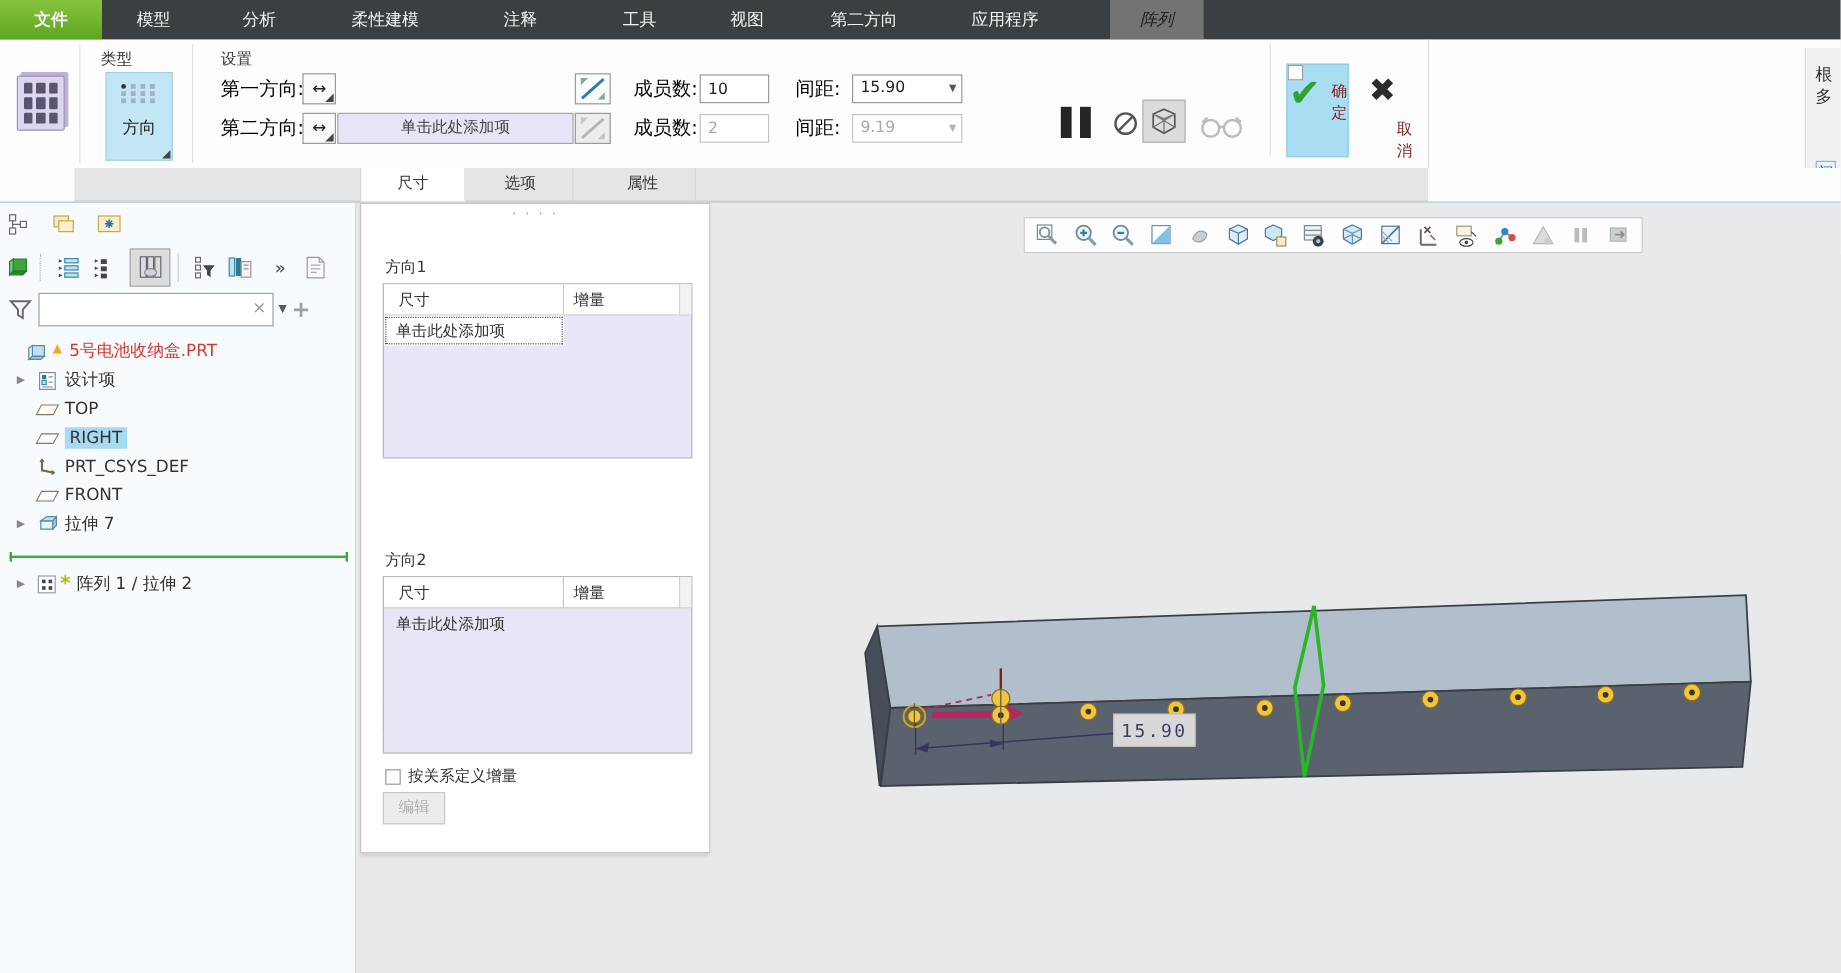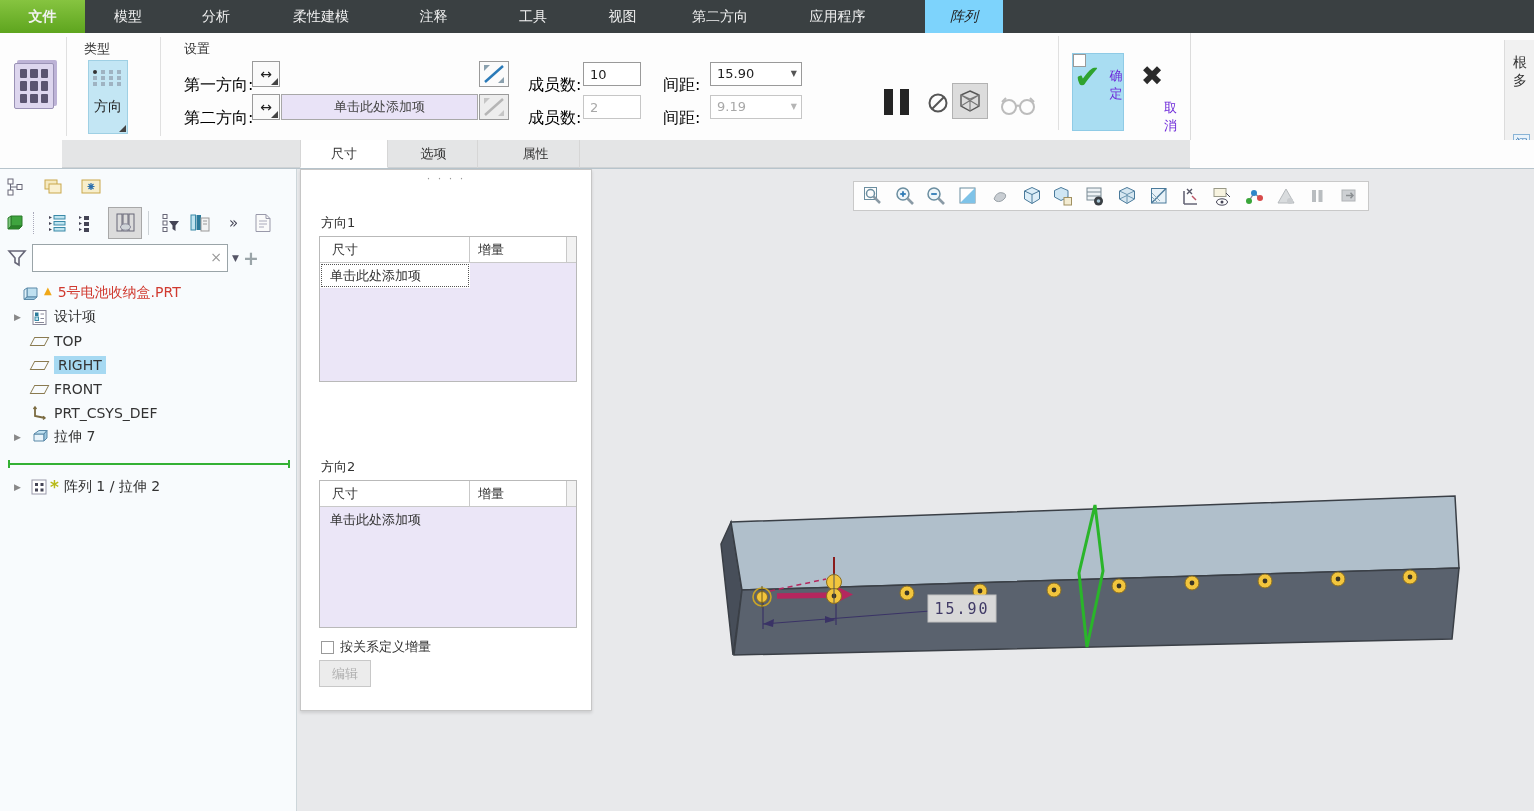--- a/index.html
+++ b/index.html
@@ -3,54 +3,54 @@
 <meta charset="utf-8">
 <style>
   * { margin:0; padding:0; box-sizing:border-box; }
   html,body { font-family:"DejaVu Sans","Liberation Sans",sans-serif; }
   .screen { position:relative; width:1534px; height:811px; background:#e8e9eb; overflow:hidden; }
 
   
   .menubar { position:absolute; left:0; top:0; width:1534px; height:33px; background:#3a4042; display:flex; align-items:stretch; }
   .mtab { color:#f2f2f2; font-size:14px; display:flex; align-items:center; justify-content:center; cursor:pointer; }
   .mtab.file { width:85px; background:linear-gradient(#86c440,#5ea51e); font-weight:bold; }
-  .mtab.active { background:#7dd3fc; color:#222; font-style:italic; }
+  .mtab.active { background:#737373; color:#222; font-style:italic; }
 
   
   .ribbon { position:absolute; left:0; top:33px; width:1534px; height:107px; background:#fdfdfd; }
   .vsep { position:absolute; top:4px; bottom:4px; width:1px; background:#e0e0e0; }
   .group-label { position:absolute; top:7px; font-size:13px; color:#333; }
   .big-pattern-icon { position:absolute; left:14px; top:30px; width:40px; height:46px; background:#ddd6ee; border:1px solid #9a92b5; border-radius:2px; box-shadow:3px -3px 0 #bdb3d6; display:grid; grid-template-columns:repeat(3,1fr); padding:5px; gap:3px; }
   .big-pattern-icon i { background:#5a5470; border-radius:1px; }
-  .dir-btn { position:absolute; left:88px; top:27px; width:40px; height:74px; background:#c3e6f4; border:1px solid #9fd0e4; cursor:pointer; text-align:center; }
+  .dir-btn { position:absolute; left:88px; top:27px; width:56px; height:74px; background:#c3e6f4; border:1px solid #9fd0e4; cursor:pointer; text-align:center; }
   .dir-btn .dots { display:grid; grid-template-columns:repeat(4,6px); gap:2px; justify-content:center; margin-top:9px; }
   .dir-btn .dots i { width:4px; height:4px; background:#9fb3c2; }
   .dir-btn .dots i.first { background:#333; border-radius:50%; }
   .dir-btn .lbl { font-size:14px; color:#222; margin-top:12px; }
   .corner:after { content:""; position:absolute; right:1px; bottom:1px; border-left:7px solid transparent; border-bottom:7px solid #444; }
-  .rlabel { position:absolute; line-height:26px;margin-top:11px; }
+  .rlabel { position:absolute; line-height:26px; }
   .swap-btn { position:absolute; width:28px; height:26px; border:1px solid #9a9a9a; background:#fafafa; text-align:center; line-height:24px; font-size:14px; color:#222; cursor:pointer; }
   .collector { position:absolute; height:26px; border:1px solid #a8a8a8; font-size:13px; line-height:24px; padding-left:10px; color:#333; }
   .collector.green { background:#e6f4d5; }
   .collector.purple { background:#e9e3f7; text-align:center; padding-left:0; color:#444; }
   .flip-btn { position:absolute; width:30px; height:26px; border:1px solid #9a9a9a; background:#fbfbfb; cursor:pointer; }
   .flip-btn.off { background:#ededed; }
   .num-input { position:absolute; height:24px; border:1px solid #9a9a9a; background:#fff; font-size:13px; padding-left:6px; color:#222; font-family:inherit; }
   .num-input.off { border-color:#c6c6c6; color:#a8a8a8; }
   .spacing-dd { position:absolute; height:24px; border:1px solid #9a9a9a; background:#fff; font-size:13px; line-height:22px; padding-left:6px; color:#222; cursor:pointer; }
   .spacing-dd .dda { position:absolute; right:4px; top:0; line-height:22px; font-size:8px; color:#555; }
   .spacing-dd.off { border-color:#c6c6c6; color:#a8a8a8; }
   .spacing-dd.off .dda { color:#b5b5b5; }
   .pause-btn { position:absolute; left:878px; top:52px; width:36px; height:34px; display:flex; gap:7px; justify-content:center; align-items:center; cursor:pointer; }
   .pause-btn i { width:9px; height:26px; background:#242424; }
   .icon-btn { position:absolute; width:36px; height:36px; display:flex; align-items:center; justify-content:center; cursor:pointer; }
   .icon-btn.toggled { background:#dcdcdc; border:1px solid #b2b2b2; }
   .ok-btn { position:absolute; left:1072px; top:20px; width:52px; height:78px; background:#a9ddf2; border:1px solid #8fcbe6; text-align:center; cursor:pointer; }
   .ok-btn .chk { font-size:32px; color:#2fa32f; line-height:44px; }
-  .ok-btn .t, .cancel-btn .t { font-size:13px; color:#6d28d9;padding-left:36px; }
+  .ok-btn .t, .cancel-btn .t { font-size:13px; color:#7f1d1d;padding-left:36px; }
   .cancel-btn { position:absolute; left:1128px; top:20px; width:48px; height:78px; text-align:center; cursor:pointer; }
   .cancel-btn .x { font-size:27px; color:#2b2b2b; line-height:46px; font-weight:bold; }
 
   
   .side-cut { position:absolute; left:1504px; top:40px; width:30px; height:122px; background:#f1f1f1; border-left:1px solid #dcdcdc; font-size:14px; color:#333; padding:14px 0 0 8px; }
   .side-cut .ic { position:absolute; left:8px; bottom:8px; color:#2a6fae; font-size:13px; border:1px solid #8ab4d6; padding:0 1px; background:#eaf3fa; }
 
   
   .tabstrip { position:absolute; left:0; top:140px; width:1534px; height:28px; background:#fdfdfd; }
   .tabstrip .strip { position:absolute; left:62px; top:0; width:1128px; height:28px; background:#e4e5e6; border-bottom:1px solid #cfd2d4; }
@@ -586,33 +586,33 @@
         <div class="trow">
           <span class="nocaret"></span>
           <span class="ticon">
               <span class="plane-ic"></span>
             </span>
           <span class="tlabel sel">RIGHT</span>
         </div>
         <div class="trow">
           <span class="nocaret"></span>
           <span class="ticon">
-              <span class="plane-ic"></span>
-            </span>
-          <span class="tlabel">FRONT</span>
-        </div>
-        <div class="trow">
-          <span class="nocaret"></span>
-          <span class="ticon">
               <svg width="18" height="16" viewBox="0 0 18 16">
                 <path d="M5,2 L5,11 L15,13" fill="none" stroke="#7a6a40" stroke-width="1.8"></path>
                 <path d="M3.5,4 L5,2 L6.5,4 M13,11.2 L15,13 L13,14.5" fill="none" stroke="#7a6a40" stroke-width="1.4"></path>
               </svg>
             </span>
           <span class="tlabel">PRT_CSYS_DEF</span>
+        </div>
+        <div class="trow">
+          <span class="nocaret"></span>
+          <span class="ticon">
+              <span class="plane-ic"></span>
+            </span>
+          <span class="tlabel">FRONT</span>
         </div>
         <div class="trow">
           <span class="caret">▶</span>
           <span class="ticon">
               <svg width="18" height="18" viewBox="0 0 18 18">
                 <polygon points="4,6 14,6 14,13 4,13" fill="#e8f3fa" stroke="#5a89a8"></polygon>
                 <polygon points="4,6 9,2.5 17,2.5 14,6" fill="#bfe0f0" stroke="#5a89a8"></polygon>
                 <polygon points="14,6 17,2.5 17,10 14,13" fill="#9cc8e0" stroke="#5a89a8"></polygon>
               </svg>
             </span>

